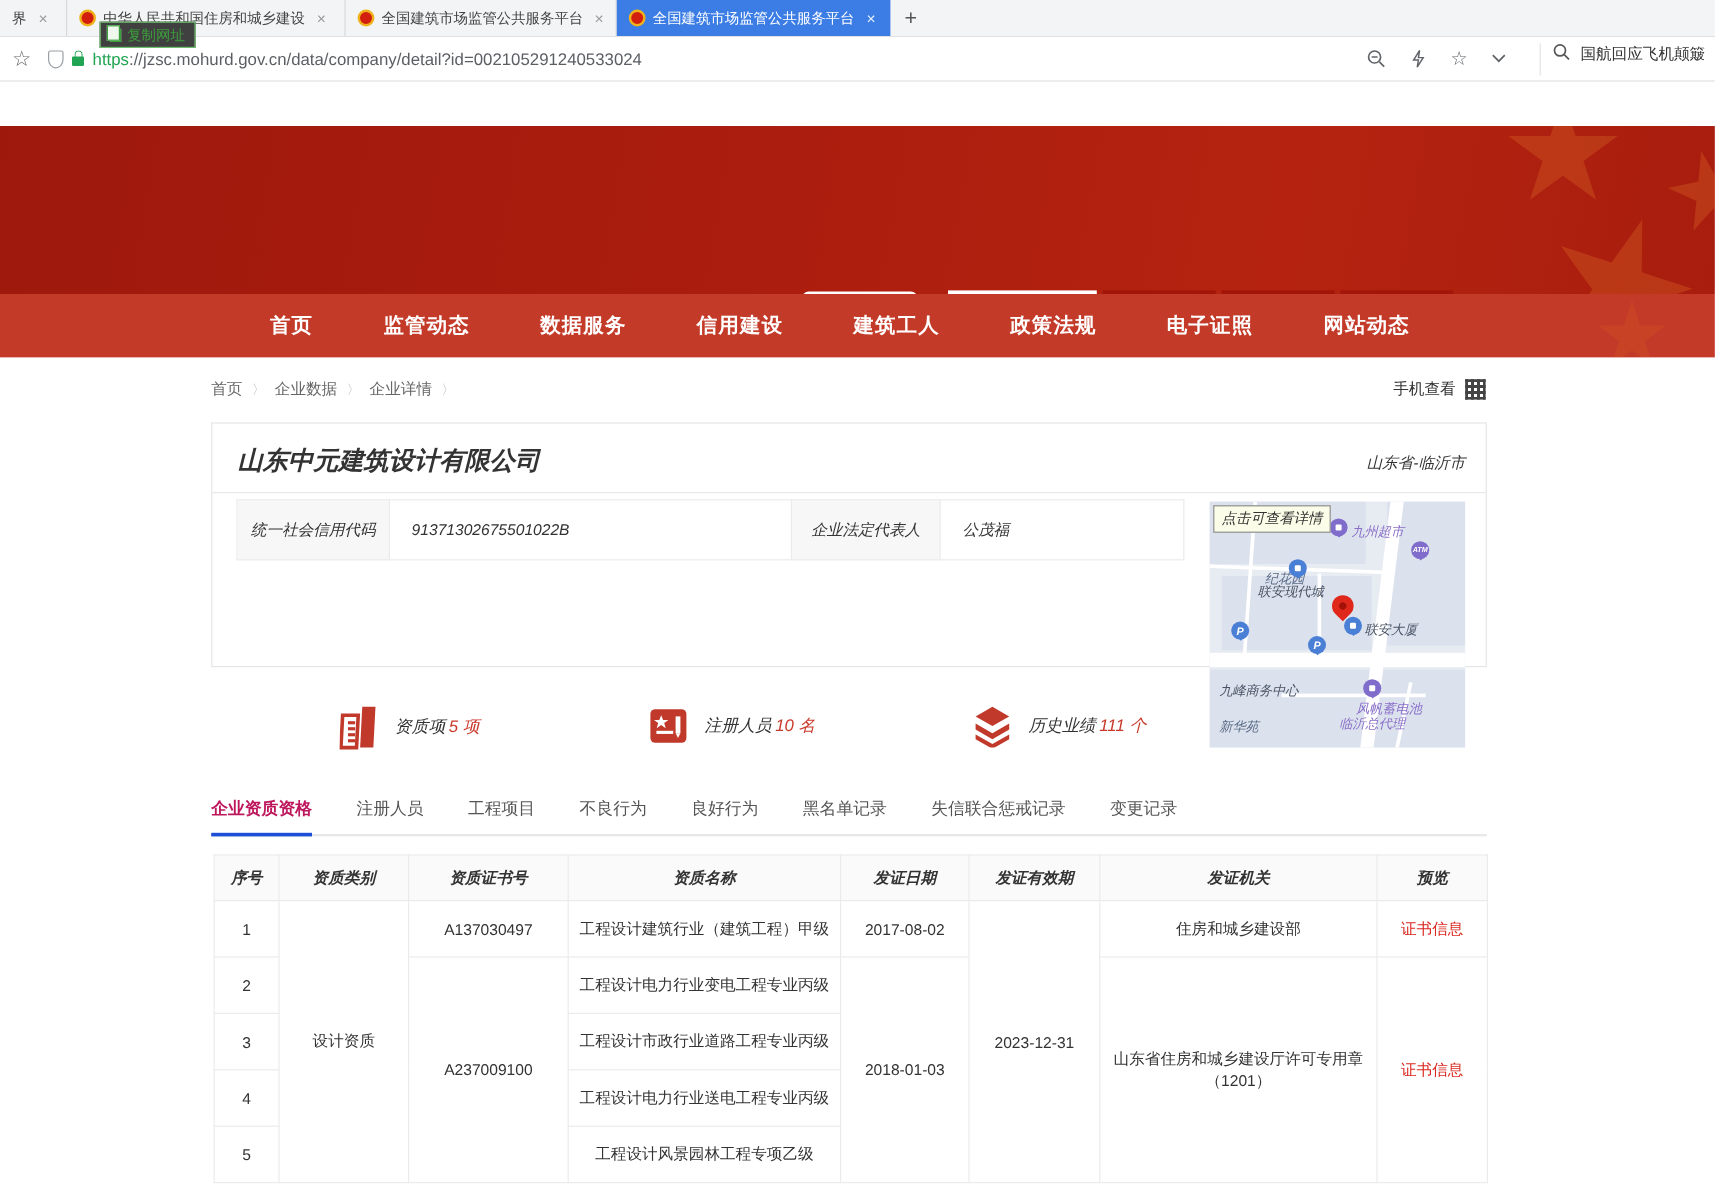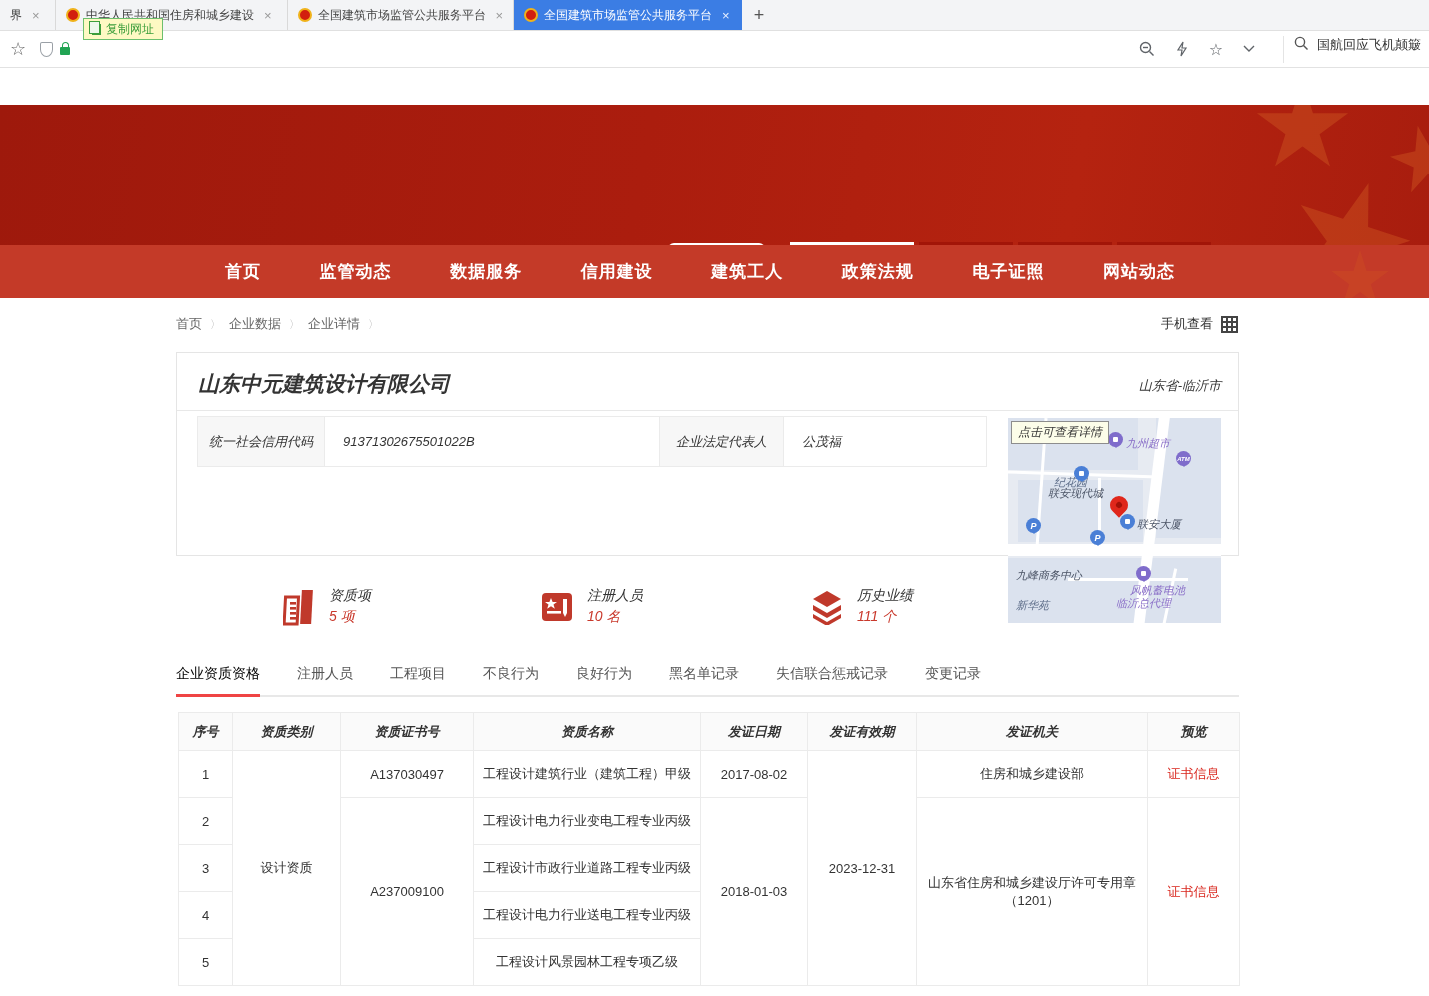--- a/index.html
+++ b/index.html
@@ -11,21 +11,21 @@
   .tab .close { color:#999; font-size:13px; margin-left:4px; }
   .tab.partial { width:56px; }
   .tab.t2 { width:232px; }
   .tab.t3 { width:226px; }
   .tab.active { width:228px; background:#3b7de4; color:#fff; border-right:none; }
   .tab.active .close { color:#e8f0ff; }
   .favicon { width:14px; height:14px; border-radius:50%; background:#d21f0e; border:2px solid #f0b21a; flex:0 0 auto; }
   .newtab { display:flex; align-items:center; justify-content:center; width:34px; font-size:18px; color:#555; }
   .tab-label { overflow:hidden; white-space:nowrap; }
 
-  .copy-tooltip { position:absolute; left:83px; top:18px; height:22px; padding:0 8px; background:#fef9c3; border:1px solid #6dbf6d; color:#3c9e3c; font-size:12px; display:flex; align-items:center; gap:5px; z-index:50; }
+  .copy-tooltip { position:absolute; left:83px; top:18px; height:22px; padding:0 8px; background:#404040; border:1px solid #6dbf6d; color:#3c9e3c; font-size:12px; display:flex; align-items:center; gap:5px; z-index:50; }
   .copy-glyph { display:inline-block; width:9px; height:11px; border:1px solid #3c9e3c; position:relative; background:#eef8ec; }
   .copy-glyph::before { content:""; position:absolute; left:-4px; top:-4px; width:9px; height:11px; border:1px solid #3c9e3c; background:#eef8ec; }
 
   .urlbar { position:absolute; left:0; top:31px; width:1429px; height:37px; background:#fff; border-bottom:1px solid #e2e2e2; display:flex; align-items:center; }
   .bookmark-star { font-size:18px; color:#666; margin:0 14px 0 10px; }
   .url-box { display:flex; align-items:center; gap:7px; flex:1; }
   .url-text { font-size:14px; color:#5b5f64; }
   .url-text .scheme { color:#21a453; }
   .shield { width:13px; height:15px; border:1.5px solid #9aa0a6; border-radius:2px 2px 50% 50%; }
   .lock { width:10px; height:8px; background:#21a453; border-radius:1px; position:relative; margin-top:4px; }
@@ -66,42 +66,42 @@
   .company-region { position:absolute; right:17px; top:24px; font-size:13px; color:#333; }
 
   table.info { position:absolute; left:20px; top:63px; width:789px; border-collapse:collapse; table-layout:fixed; }
   table.info td { border:1px solid #ebebeb; font-size:13px; color:#333; height:50px; }
   table.info td.lbl { background:#f7f7f7; text-align:center; width:127px; }
   table.info td.lbl2 { background:#f7f7f7; text-align:center; width:124px; }
   table.info td.val { padding-left:18px; }
 
   .stats { position:absolute; left:0; top:228px; width:809px; height:54px; }
   .stat { position:absolute; display:flex; align-items:center; gap:12px; }
-  .stat .txt { display:flex; flex-direction:column; gap:3px; }
+  .stat .txt { display:flex; gap:3px;text-align:right; }
   .stat .lbl { font-size:14px; color:#333; }
   .stat .val { font-size:14px; color:#c9392c; }
 
   .map { position:absolute; left:831px; top:65px; width:213px; height:205px; background:#e7ebf2; overflow:hidden; }
   .blk { position:absolute; background:#dbe2ee; }
   .road { position:absolute; background:#fff; }
   .map-label { position:absolute; font-size:11px; color:#5b6b87; white-space:nowrap; }
   .map-label.purple { color:#8a6fc8; }
   .map-label.dark { color:#4a5365; }
   .map-tooltip { position:absolute; left:3px; top:3px; padding:2px 6px; background:#fcfde9; border:1px solid #8d8d8d; font-size:12px; color:#333; z-index:5; }
   .pin-round { position:absolute; width:15px; height:15px; border-radius:50%; display:flex; align-items:center; justify-content:center; color:#fff; font-size:9px; font-weight:bold; }
   .pin-round::after { content:""; position:absolute; bottom:-4px; left:5px; border:3px solid transparent; }
   .pin-purple { background:#7f6ccb; } .pin-purple::after { border-top-color:#7f6ccb; }
   .pin-blue { background:#4a7fd6; } .pin-blue::after { border-top-color:#4a7fd6; }
   .pin-dot { display:block; width:5px; height:5px; background:#fff; border-radius:1px; }
   .red-marker { position:absolute; width:18px; height:18px; background:#e0271b; border-radius:50% 50% 50% 0; transform:rotate(-45deg); z-index:4; }
   .red-marker::after { content:""; position:absolute; left:6px; top:6px; width:6px; height:6px; border-radius:50%; background:#a31208; }
 
   .detail-tabs { position:absolute; left:176px; top:367px; width:1063px; height:32px; border-bottom:2px solid #e8e8e8; display:flex; gap:37px; }
   .dtab { font-size:14px; color:#555; padding-bottom:12px; }
-  .dtab.active { color:#000000; border-bottom:3px solid #ef4444; margin-bottom:-2px; font-weight:normal; }
+  .dtab.active { color:#be185d; border-bottom:3px solid #1d4ed8; margin-bottom:-2px; font-weight:bold; }
 
   table.qual { position:absolute; left:178px; top:414px; width:1061px; border-collapse:collapse; table-layout:fixed; }
   table.qual th { background:#fafafa; font-size:13px; color:#333; font-weight:bold; height:38px; border:1px solid #ebebeb;font-style:italic; }
   table.qual td { font-size:13px; color:#333; height:47px; border:1px solid #ebebeb; text-align:center; padding:2px 8px; }
   .cert-link { color:#d9271e; }
 </style>
 </head>
 <body>
 
 <div class="tabbar">
@@ -130,20 +130,21 @@
 <div class="copy-tooltip">
   <span class="copy-glyph"></span>
   <span>复制网址</span>
 </div>
 
 <div class="urlbar">
   <span class="bookmark-star">☆</span>
   <div class="url-box">
     <span class="shield"></span>
     <span class="lock"></span>
+    <span class="url-text"><span class="scheme">https</span><span>://jzsc.mohurd.gov.cn/data/company/detail?id=002105291240533024</span></span>
   </div>
   <div class="url-icons">
     <svg class="mini" width="16" height="16" viewBox="0 0 16 16">
         <circle cx="6.5" cy="6.5" r="5" fill="none" stroke="#5f6368" stroke-width="1.4"></circle>
         <line x1="4" y1="6.5" x2="9" y2="6.5" stroke="#5f6368" stroke-width="1.4"></line>
         <line x1="10.5" y1="10.5" x2="14.5" y2="14.5" stroke="#5f6368" stroke-width="1.4"></line>
       </svg>
     <svg class="mini" width="14" height="16" viewBox="0 0 14 16">
         <path d="M8 1 L3 9 h4 L6 15 L11 7 h-4 Z" fill="none" stroke="#5f6368" stroke-width="1.2"></path>
       </svg>

